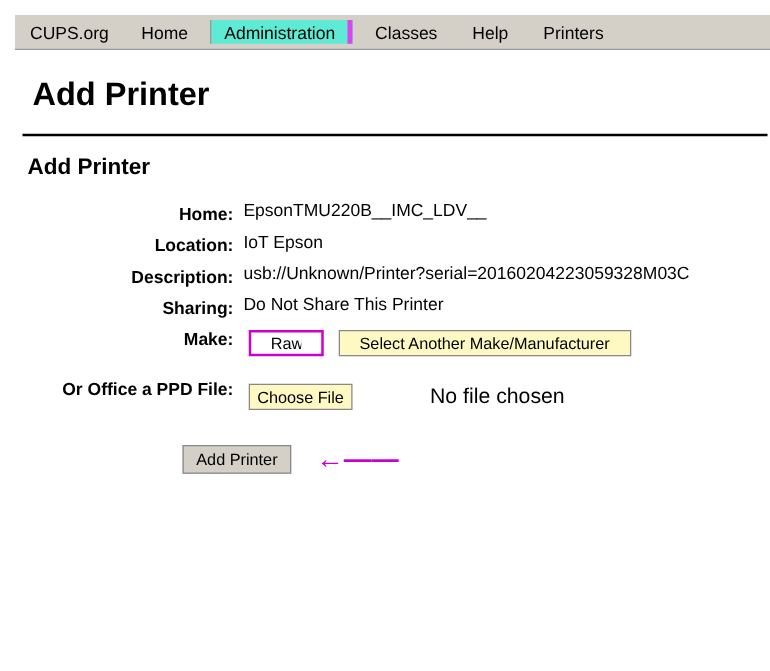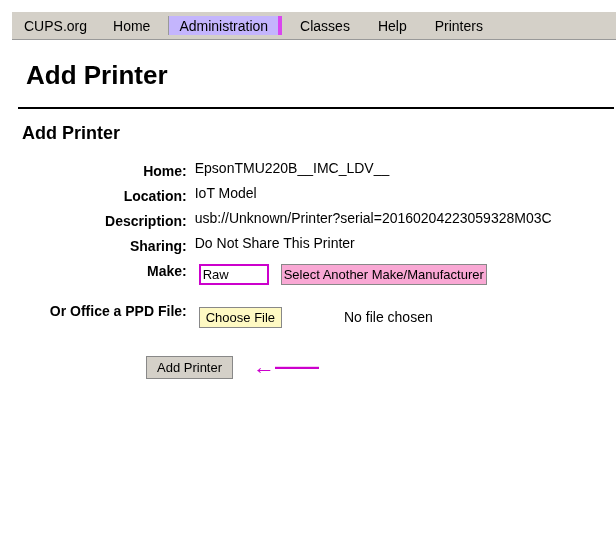--- a/index.html
+++ b/index.html
@@ -16,21 +16,21 @@
     .navbar a {
       display: flex;
       align-items: center;
       padding: 0 10px;
       text-decoration: none;
       color: #000;
       font-size: 14px;
       white-space: nowrap;
     }
     .navbar a.active {
-      background: #c4b5fd;
+      background: #5eead4;
       border-left: 1px solid #999;
       border-right: 4px solid #d946ef;
       font-weight: normal;
     }
     .navbar a.brand {
       background: #d4d0c8;
       font-weight: normal;
       padding: 0 8px;
     }
 
@@ -67,31 +67,31 @@
       padding-top: 3px;
     }
     .form-table tr td:last-child {
       padding-bottom: 4px;
       vertical-align: top;
     }
 
     
     .make-input {
       border: 2px solid #cc00cc;
-      padding: 1px 2px;
-      font-size: 13px;
-      width: 70px;
+      padding: 1px 16px;
+      font-size: 13px;
+      width: 60px;
       outline: none;
     }
     .make-button {
       margin-left: 4px;
-      padding: 2px 2px;
-      font-size: 13px;
-      cursor: pointer;
-      background: #f9a8d4;
+      padding: 2px 16px;
+      font-size: 13px;
+      cursor: pointer;
+      background: #fef9c3;
       border: 1px solid #888;
     }
 
     
     .ppd-row td:first-child {
       text-align: right;
       font-weight: bold;
       padding-right: 6px;
       white-space: nowrap;
       vertical-align: middle;
@@ -102,21 +102,21 @@
 
     .choose-file-btn {
       padding: 2px 6px;
       font-size: 13px;
       cursor: pointer;
       background: #fef9c3;
       border: 1px solid #888;
     }
     .no-file-text {
       margin-left: 6px;
-      font-size: 14px;
+      font-size: 17px;
       padding-left: 48px;
     }
 
     
     .add-printer-row {
       display: flex;
       align-items: center;
       padding-left: 120px;
       padding-top: 8px;
     }
@@ -203,21 +203,21 @@
   <div class="section-title">Add Printer</div>
 
   <table class="form-table">
     <tbody>
         <tr>
       <td>Home:</td>
       <td>EpsonTMU220B__IMC_LDV__</td>
     </tr>
     <tr>
       <td>Location:</td>
-      <td>IoT Model</td>
+      <td>IoT Epson</td>
     </tr>
     <tr>
       <td>Description:</td>
       <td style="word-break:break-all;">usb://Unknown/Printer?serial=20160204223059328M03C</td>
     </tr>
     <tr>
       <td>Sharing:</td>
       <td>Do Not Share This Printer</td>
     </tr>
     <tr>

